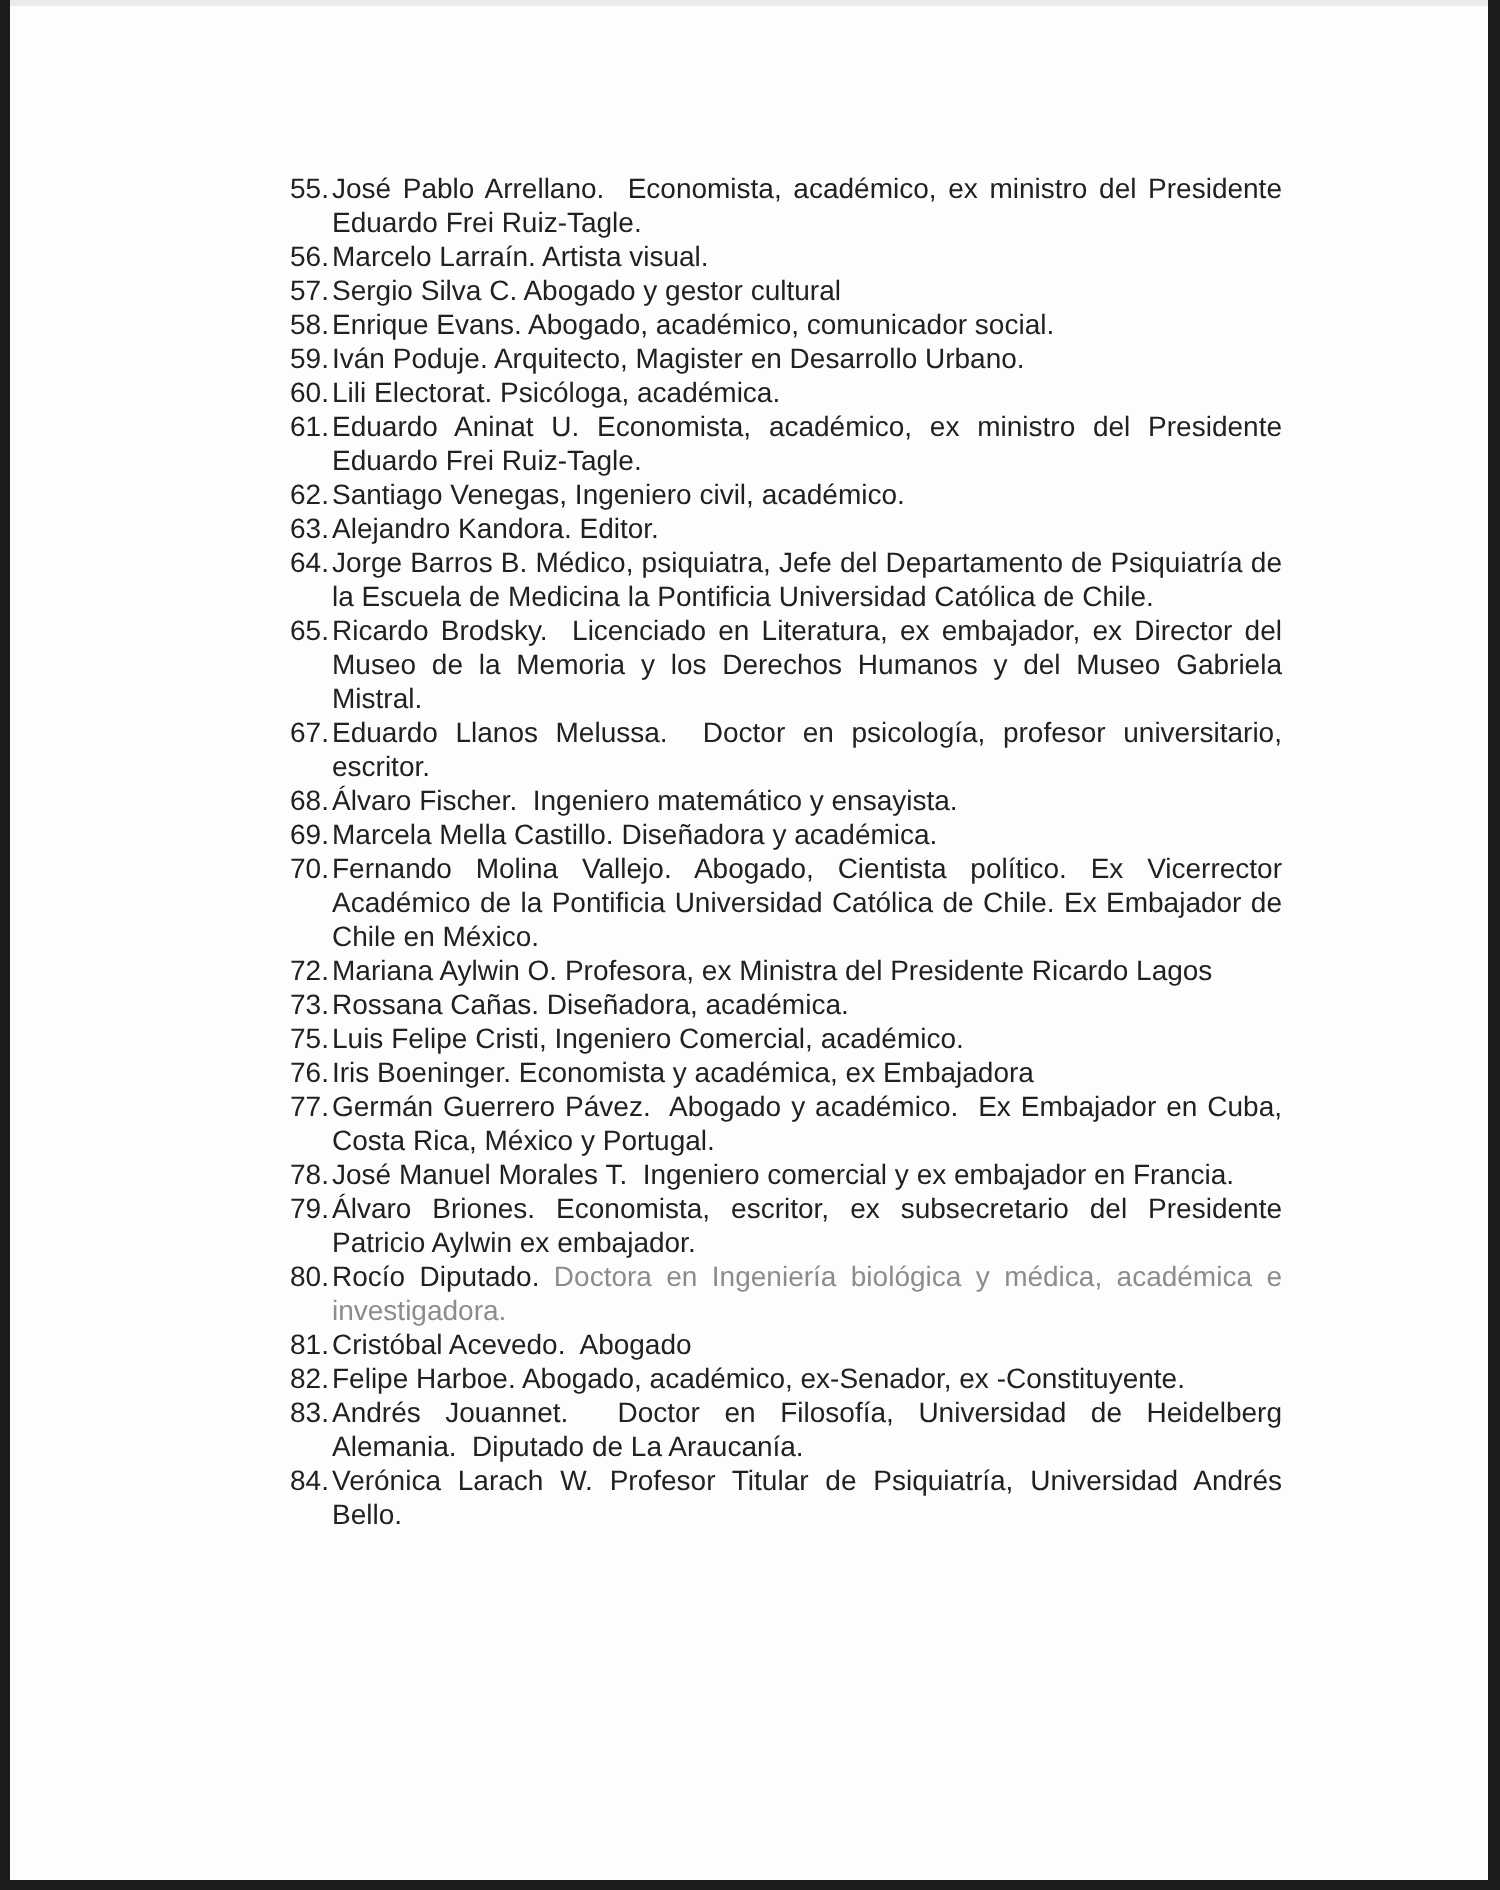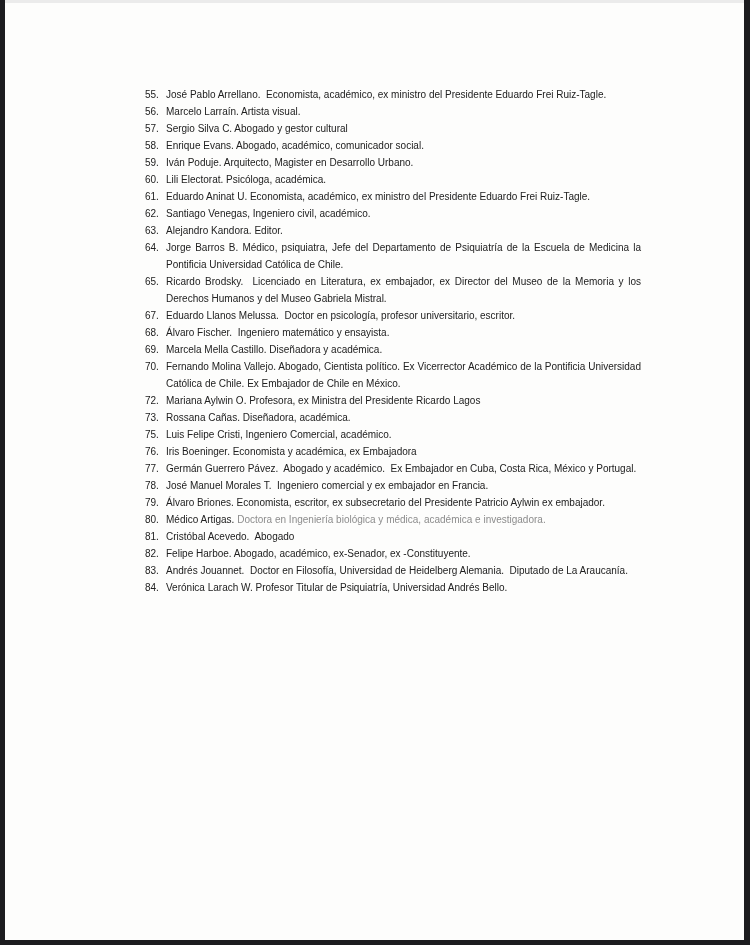--- a/index.html
+++ b/index.html
@@ -33,21 +33,21 @@
     left: 5px; right: 6px; top: 3px; bottom: 5px;
     background: var(--page-bg, #fdfdfc);
     overflow: hidden;
   }
   .list {
     margin: 0;
     padding: 83px 0 0 140px;
     width: 496px;
     list-style: none;
     color: var(--text-color, #212121);
-    font-size: 10px;
+    font-size: 14px;
     line-height: 17px;
   }
   .item {
     display: flex;
     align-items: flex-start;
   }
   .item .num {
     flex: 0 0 21px;
     width: 21px;
     white-space: nowrap;
@@ -179,21 +179,21 @@
     <span class="body"><span>José Manuel Morales T.&nbsp; Ingeniero comercial y ex embajador en Francia.</span></span>
   </li>
 
   <li class="item">
     <span class="num">79.</span>
     <span class="body"><span>Álvaro Briones. Economista, escritor, ex subsecretario del Presidente Patricio Aylwin ex embajador.</span></span>
   </li>
 
   <li class="item">
     <span class="num">80.</span>
-    <span class="body"><span>Médico Artigas. </span><span class="muted">Doctora en Ingeniería biológica y médica, académica e investigadora.</span></span>
+    <span class="body"><span>Rocío Diputado. </span><span class="muted">Doctora en Ingeniería biológica y médica, académica e investigadora.</span></span>
   </li>
 
   <li class="item">
     <span class="num">81.</span>
     <span class="body"><span>Cristóbal Acevedo.&nbsp; Abogado</span></span>
   </li>
 
   <li class="item">
     <span class="num">82.</span>
     <span class="body"><span>Felipe Harboe. Abogado, académico, ex-Senador, ex -Constituyente.</span></span>

